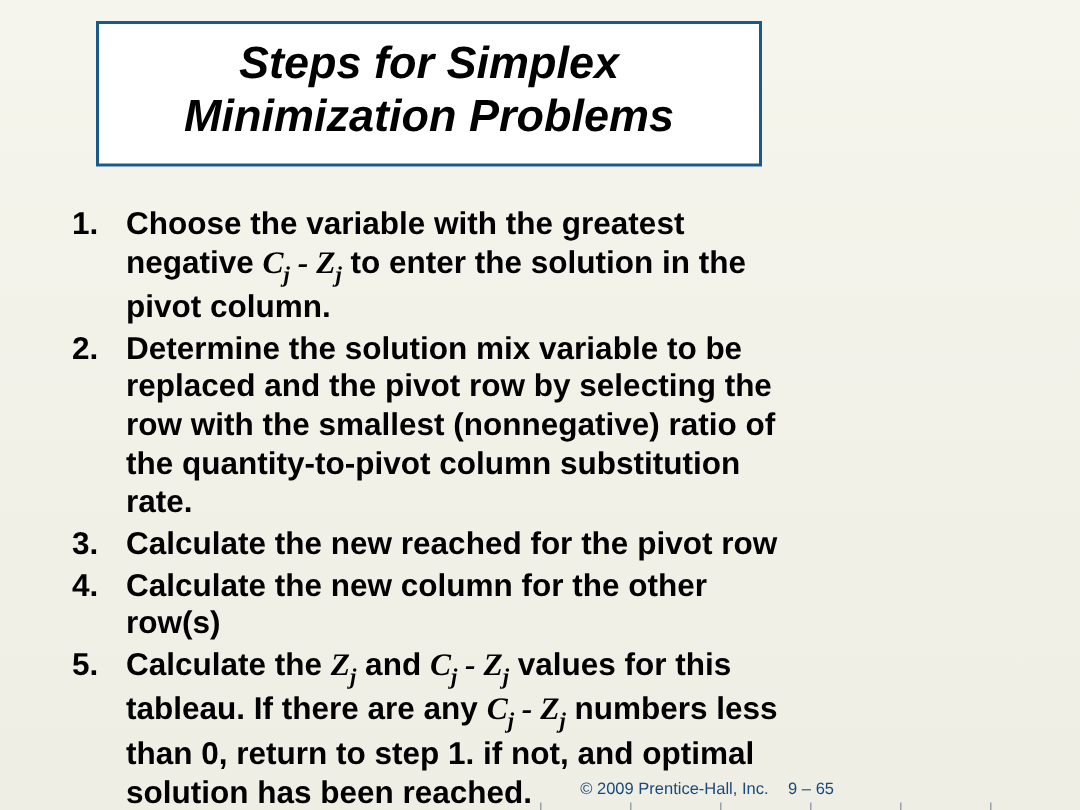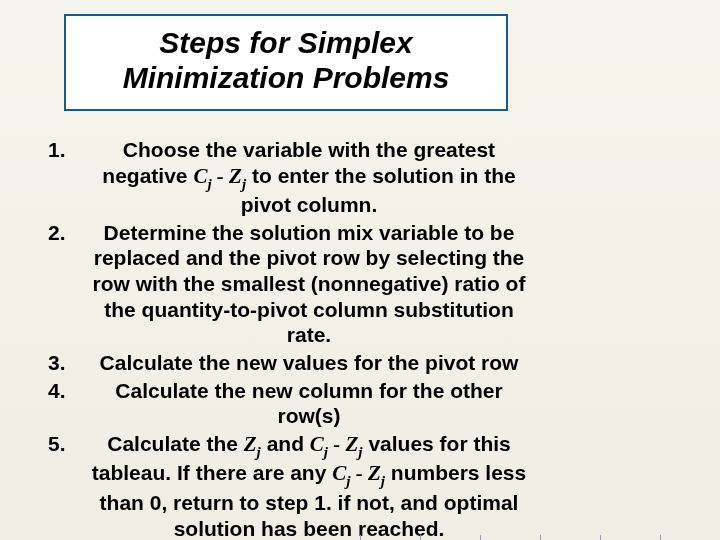--- a/index.html
+++ b/index.html
@@ -31,21 +31,20 @@
     line-height: 1.15;
     color: #000;
   }
   .content {
     margin-top: 26px;
     padding: 0 10px 0 10px;
   }
   ol.steps {
     list-style: none;
     counter-reset: step;
-    text-align: center;
   }
   ol.steps > li {
     counter-increment: step;
     position: relative;
     padding-left: 46px;
     font-family: Arial, Helvetica, sans-serif;
     font-weight: bold;
     font-size: 21px;
     line-height: 1.22;
     color: #000;
@@ -110,34 +109,38 @@
 
       <li>
         <span>Choose the variable with the greatest negative </span><span class="mi">C</span><span class="sub">j</span><span class="mi"> - </span><span class="mi">Z</span><span class="sub">j</span><span> to enter the solution in the pivot column.</span>
       </li>
 
       <li>
         <span>Determine the solution mix variable to be replaced and the pivot row by selecting the row with the smallest (nonnegative) ratio of the quantity-to-pivot column substitution rate.</span>
       </li>
 
       <li>
-        <span>Calculate the new values for the pivot row</span>
+        <span>Calculate the new reached for the pivot row</span>
       </li>
 
       <li>
         <span>Calculate the new column for the other row(s)</span>
       </li>
 
       <li>
         <span>Calculate the </span><span class="mi">Z</span><span class="sub">j</span><span> and </span><span class="mi">C</span><span class="sub">j</span><span class="mi"> - </span><span class="mi">Z</span><span class="sub">j</span><span> values for this tableau. If there are any </span><span class="mi">C</span><span class="sub">j</span><span class="mi"> - </span><span class="mi">Z</span><span class="sub">j</span><span> numbers less than 0, return to step 1. if not, and optimal solution has been reached.</span>
       </li>
 
     </ol>
   </div>
 
+  <div class="footer">
+    <span>© 2009 Prentice-Hall, Inc.</span>
+    <span class="pg">9 – 65</span>
+  </div>
 
   <div class="ticks">
     <span style="left:360px"></span>
     <span style="left:420px"></span>
     <span style="left:480px"></span>
     <span style="left:540px"></span>
     <span style="left:600px"></span>
     <span style="left:660px"></span>
   </div>
 

